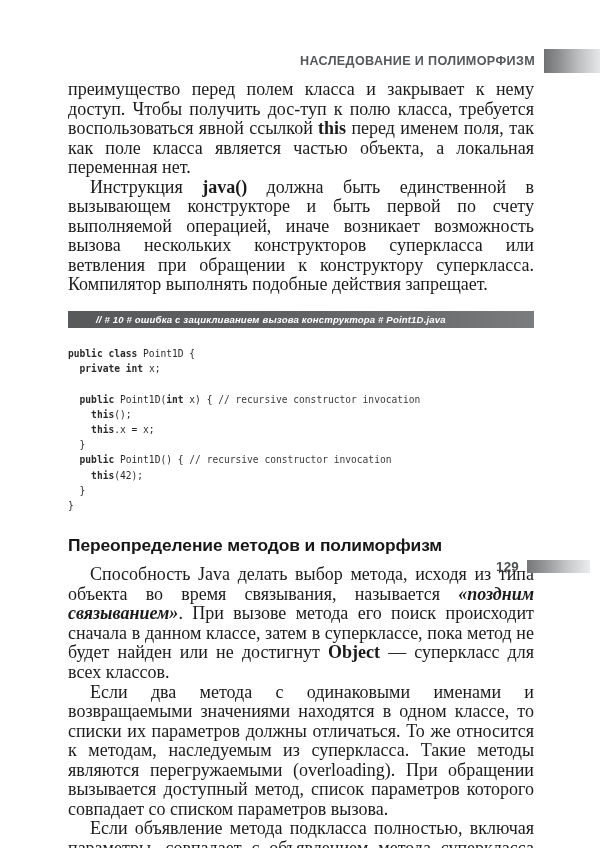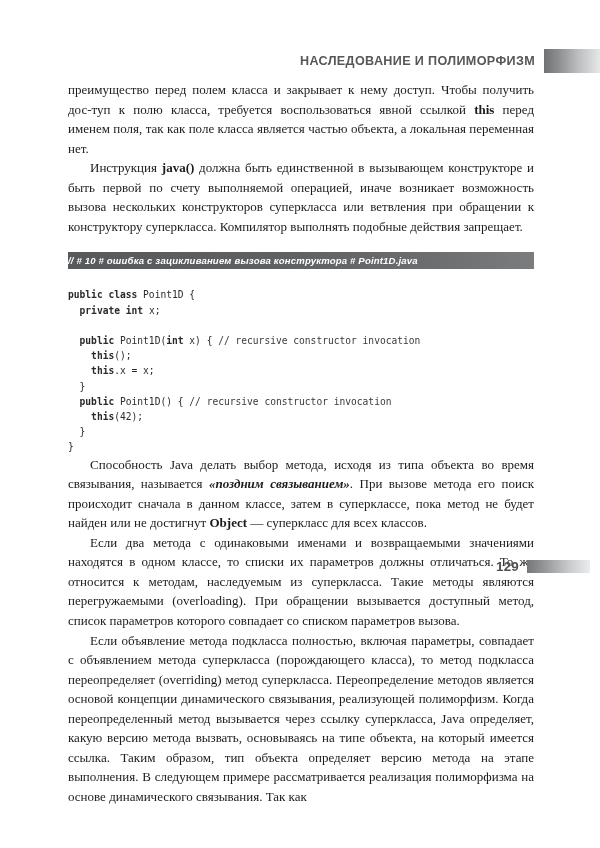--- a/index.html
+++ b/index.html
@@ -52,21 +52,21 @@
 
   
   .content {
     position: absolute;
     top: 80px;
     left: 68px;
     width: 466px;
   }
   p.body {
     margin: 0;
-    font-size: 13px;
+    font-size: 18px;
     line-height: 19.55px;
     text-align: justify;
     text-indent: 22px;
     hyphens: manual;
     color: #1b1b1b;
   }
   p.body.noindent { text-indent: 0; }
   p.body b { font-weight: bold; }
   p.body i.bi { font-weight: bold; font-style: italic; margin-top: 36px; }
 
@@ -78,21 +78,21 @@
     background: linear-gradient(to right, #58595b 0%, #5f6062 45%, #6c6d6f 78%, #7b7c7e 100%);
     display: flex;
     align-items: center;
   }
   .code-caption span {
     font-family: "Liberation Sans", sans-serif;
     font-style: italic;
     font-weight: bold;
     font-size: 9.6px;
     color: #ffffff;
-    padding-left: 0;
+    padding-left: 28px;
     letter-spacing: 0.15px;
     white-space: nowrap;
   }
 
   
   pre.code {
     margin: 18px 0 0 0;
     font-family: "DejaVu Sans Mono", monospace;
     font-size: 9.6px;
     line-height: 15.2px;
@@ -164,20 +164,21 @@
 
   <span class="kw">public</span> Point1D(<span class="kw">int</span> x) { <span class="cmt">// recursive constructor invocation</span>
     <span class="kw">this</span>();
     <span class="kw">this</span>.x = x;
   }
   <span class="kw">public</span> Point1D() { <span class="cmt">// recursive constructor invocation</span>
     <span class="kw">this</span>(42);
   }
 }</pre>
 
+    <h2 class="section">Переопределение методов и полиморфизм</h2>
 
     <p class="body"><span>Способность Java делать выбор метода, исходя из типа объекта во время связывания, называется </span><i class="bi">«поздним связыванием»</i><span>. При вызове метода его поиск происходит сначала в данном классе, затем в суперклассе, пока метод не будет найден или не достигнут </span><b>Object</b><span> — суперкласс для всех классов.</span></p>
 
     <p class="body">Если два метода с одинаковыми именами и возвращаемыми значениями находятся в одном классе, то списки их параметров должны отличаться. То же относится к методам, наследуемым из суперкласса. Такие методы являются перегружаемыми (overloading). При обращении вызывается доступный метод, список параметров которого совпадает со списком параметров вызова.</p>
 
     <p class="body">Если объявление метода подкласса полностью, включая параметры, совпадает с объявлением метода суперкласса (порождающего класса), то метод подкласса переопределяет (overriding) метод суперкласса. Переопределение методов является основой концепции динамического связывания, реализующей полиморфизм. Когда переопределенный метод вызывается через ссылку суперкласса, Java определяет, какую версию метода вызвать, основываясь на типе объекта, на который имеется ссылка. Таким образом, тип объекта определяет версию метода на этапе выполнения. В следующем примере рассматривается реализация полиморфизма на основе динамического связывания. Так как</p>
 
   </div>
 
   <div class="folio">

